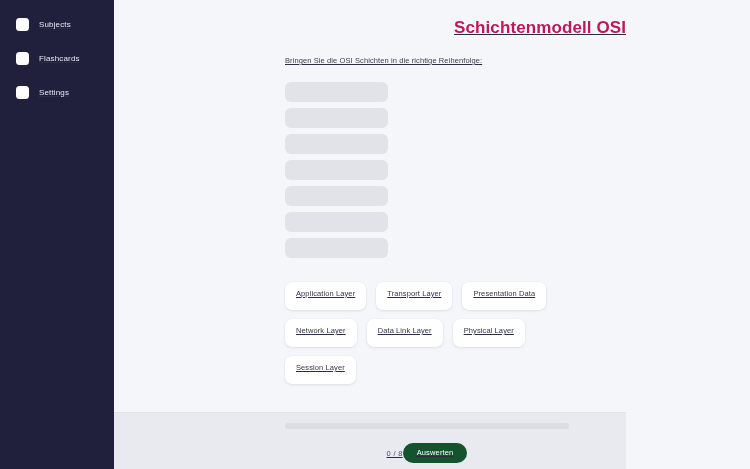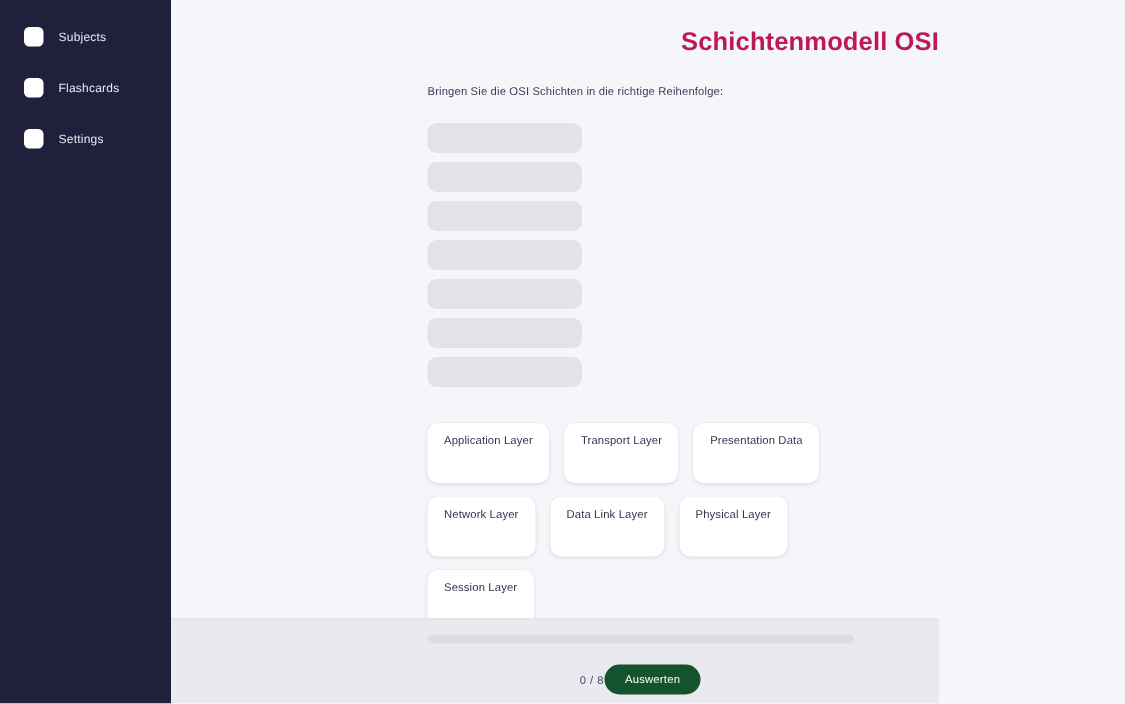--- a/index.html
+++ b/index.html
@@ -14,20 +14,21 @@
     font-family: "Liberation Sans", sans-serif;
     background: #f5f6fa;
     color: #2c2c44;
     -webkit-font-smoothing: antialiased;
   }
 
   .app {
     display: flex;
     width: 626px;
     height: 469px;
+    text-decoration: underline;
   }
 
   
   .sidebar {
     width: 114px;
     flex: 0 0 114px;
     background: #20203c;
     padding: 12px 0 0 0;
     display: flex;
     flex-direction: column;
@@ -110,21 +111,21 @@
   .chips {
     display: flex;
     flex-wrap: wrap;
     gap: 9px 10px;
     width: 296px;
   }
 
   .chip {
     background: #ffffff;
     border-radius: 7px;
-    padding: 7px 11px 24px 11px;
+    padding: 7px 11px 12px 11px;
     font-size: 7.5px;
     color: #33334f;
     letter-spacing: 0.1px;
     white-space: nowrap;
     box-shadow: 0 1px 2.5px rgba(40, 40, 80, 0.10),
                 0 0 0 0.5px rgba(40, 40, 80, 0.025);
     cursor: grab;
     user-select: none;
   }
 

